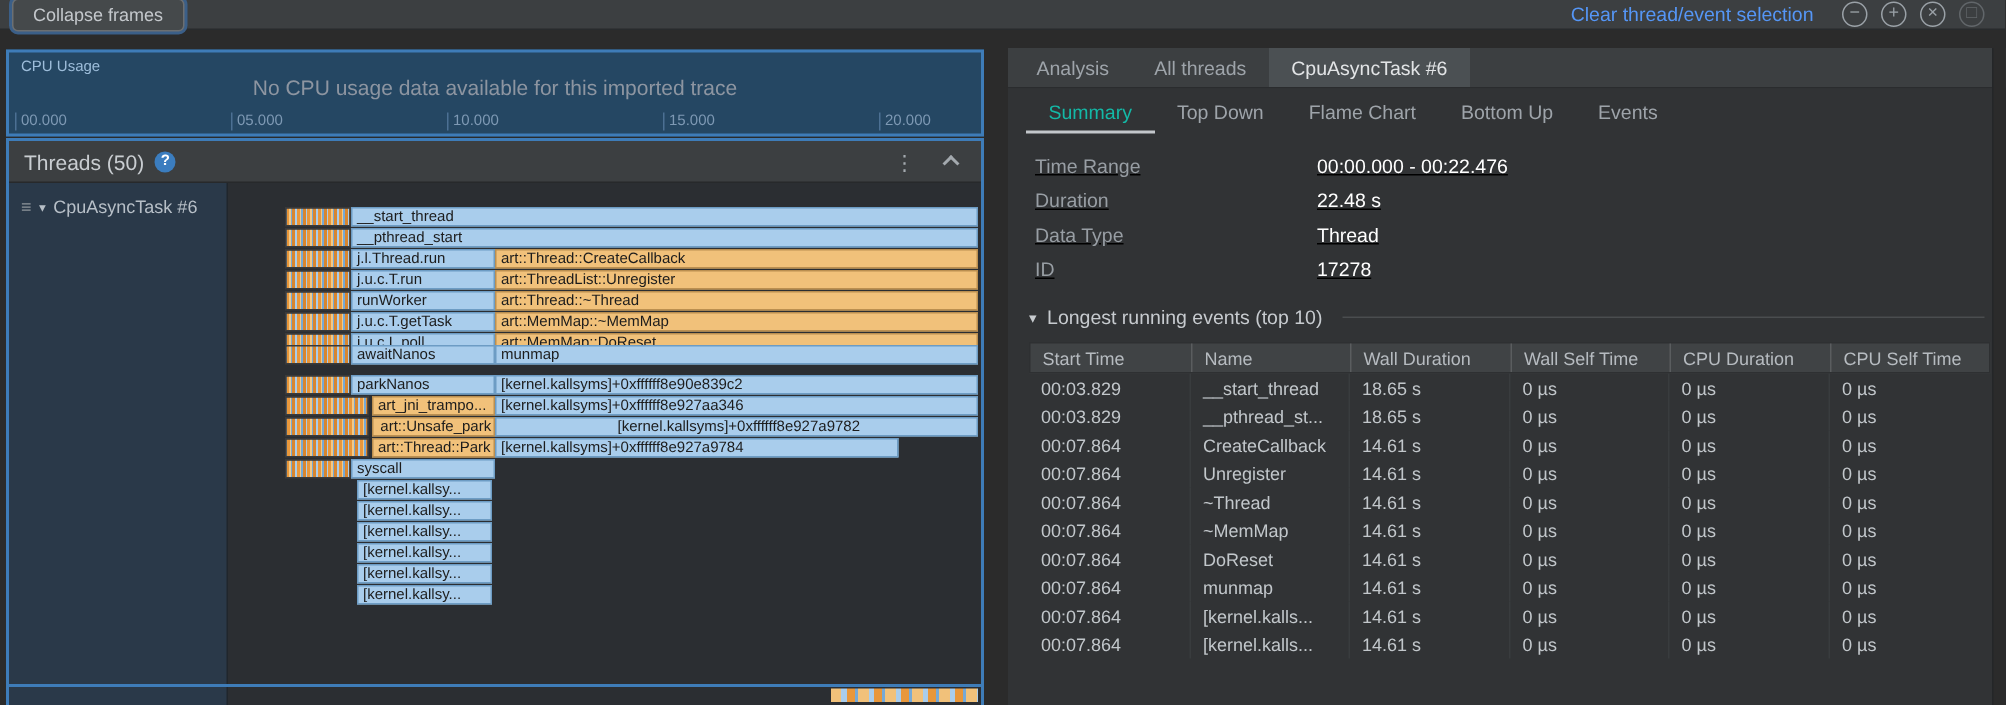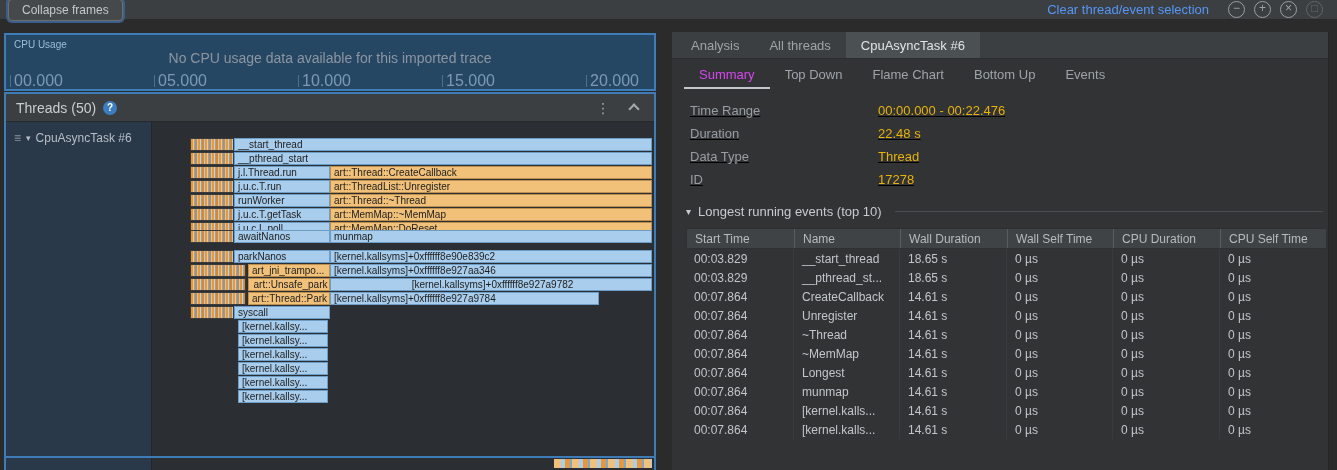--- a/index.html
+++ b/index.html
@@ -12,21 +12,21 @@
   .toolbar-right{margin-left:auto;display:flex;align-items:center;gap:9px;padding-right:14px;}
   .link-clear{color:#5596f6;font-size:13px;margin-right:10px;cursor:pointer;text-decoration:none;}
   .tool-icon{width:17px;height:17px;border:1.5px solid #9aa1a7;border-radius:50%;color:#9aa1a7;font-size:12px;line-height:13px;text-align:center;display:inline-block;cursor:pointer;}
   .tool-icon.dim{opacity:.4;}
 
   
   .cpu-box{position:absolute;left:4px;top:33px;width:652px;height:58px;background:#254763;border:2px solid #3e7cb8;}
   .cpu-title{position:absolute;left:8px;top:4px;font-size:10px;color:#9dbdda;}
   .cpu-msg{margin-top:15px;text-align:center;font-size:14px;color:#8d95a1;}
   .cpu-ticks{position:absolute;left:0;right:0;bottom:1px;height:13px;}
-  .tick{position:absolute;top:0;font-size:16px;color:#7e99b4;border-left:1px solid #4c7093;padding-left:3px;line-height:12px;}
+  .tick{position:absolute;top:0;font-size:10px;color:#7e99b4;border-left:1px solid #4c7093;padding-left:3px;line-height:12px;}
 
   
   .threads-box{position:absolute;left:4px;top:92px;width:652px;bottom:0;border:2px solid #3e7cb8;border-bottom:none;background:#2b2e32;display:flex;flex-direction:column;overflow:hidden;}
   .threads-header{flex:0 0 28px;background:#3c3f41;display:flex;align-items:center;padding:0 10px;border-bottom:1px solid #27292b;}
   .threads-title{font-size:14px;color:#c9cdd1;margin-right:7px;}
   .help-icon{width:14px;height:14px;border-radius:50%;background:#3b7dbf;color:#fff;font-size:10px;line-height:14px;text-align:center;font-weight:bold;cursor:pointer;}
   .hdr-right{margin-left:auto;display:flex;align-items:center;gap:20px;padding-right:6px;}
   .kebab{color:#a3a9ae;font-size:14px;cursor:pointer;}
   .chev-up{width:8px;height:8px;border-left:2px solid #a3a9ae;border-top:2px solid #a3a9ae;transform:rotate(45deg);margin-top:3px;cursor:pointer;}
 
@@ -47,25 +47,25 @@
   .sliver-chart{position:relative;flex:1;background:#2b2e32;}
   .sliver-stripes{position:absolute;right:2px;top:1px;height:9px;width:98px;background:repeating-linear-gradient(90deg,#f1c17a 0 7px,#a9cdec 7px 11px,#e8973b 11px 16px,#76a9d6 16px 18px);}
 
   
   .details{position:absolute;left:672px;top:32px;right:0;bottom:0;background:#313335;}
   .details-tabs{height:27px;background:#3c3f41;border-bottom:1px solid #2a2c2e;display:flex;padding-left:4px;}
   .dtab{padding:0 15px;display:flex;align-items:center;font-size:13px;color:#9ea4aa;cursor:pointer;}
   .dtab.selected{background:#4b5053;color:#e2e4e6;}
   .subtabs{height:30px;display:flex;align-items:stretch;padding-left:12px;}
   .stab{padding:0 15px;display:flex;align-items:center;font-size:13px;color:#9ea4aa;cursor:pointer;}
-  .stab.selected{color:#d946ef;box-shadow:inset 0 -2px 0 #c3c7cb;text-align:center;}
+  .stab.selected{color:#14b8a6;box-shadow:inset 0 -2px 0 #c3c7cb;text-align:center;}
   .summary-fields{padding:10px 0 0 18px;}
   .sum-row{display:flex;height:23px;align-items:center;font-size:13px;text-decoration:underline;}
   .sum-label{width:188px;color:#989ea4;}
-  .sum-value{color:#eab308;}
+  .sum-value{color:#ffffff;}
   .section-head{display:flex;align-items:center;margin:13px 14px 9px 14px;font-size:13px;color:#c7cbcf;gap:7px;cursor:pointer;}
   .tri{font-size:10px;color:#c7cbcf;}
   .rule{flex:1;height:1px;background:#4a4d4f;margin-left:6px;}
 
   .events-table{margin:0 10px 0 14px;font-size:12px;}
   .thead{display:flex;height:21px;background:#404345;border:1px solid #2e3032;}
   .cell{padding:0 0 0 8px;display:flex;align-items:center;overflow:hidden;white-space:nowrap;}
   .th{color:#b6bbc0;border-right:1px solid #5a5d5f;cursor:pointer;}
   .th:last-child{border-right:none;}
   .trow{display:flex;height:19px;cursor:pointer;}
@@ -302,21 +302,21 @@
         <div class="trow">
           <div class="cell td c0">00:07.864</div>
           <div class="cell td c1">~MemMap</div>
           <div class="cell td c2">14.61 s</div>
           <div class="cell td c3">0 µs</div>
           <div class="cell td c4">0 µs</div>
           <div class="cell td c5">0 µs</div>
         </div>
         <div class="trow">
           <div class="cell td c0">00:07.864</div>
-          <div class="cell td c1">Longest</div>
+          <div class="cell td c1">DoReset</div>
           <div class="cell td c2">14.61 s</div>
           <div class="cell td c3">0 µs</div>
           <div class="cell td c4">0 µs</div>
           <div class="cell td c5">0 µs</div>
         </div>
         <div class="trow">
           <div class="cell td c0">00:07.864</div>
           <div class="cell td c1">munmap</div>
           <div class="cell td c2">14.61 s</div>
           <div class="cell td c3">0 µs</div>

